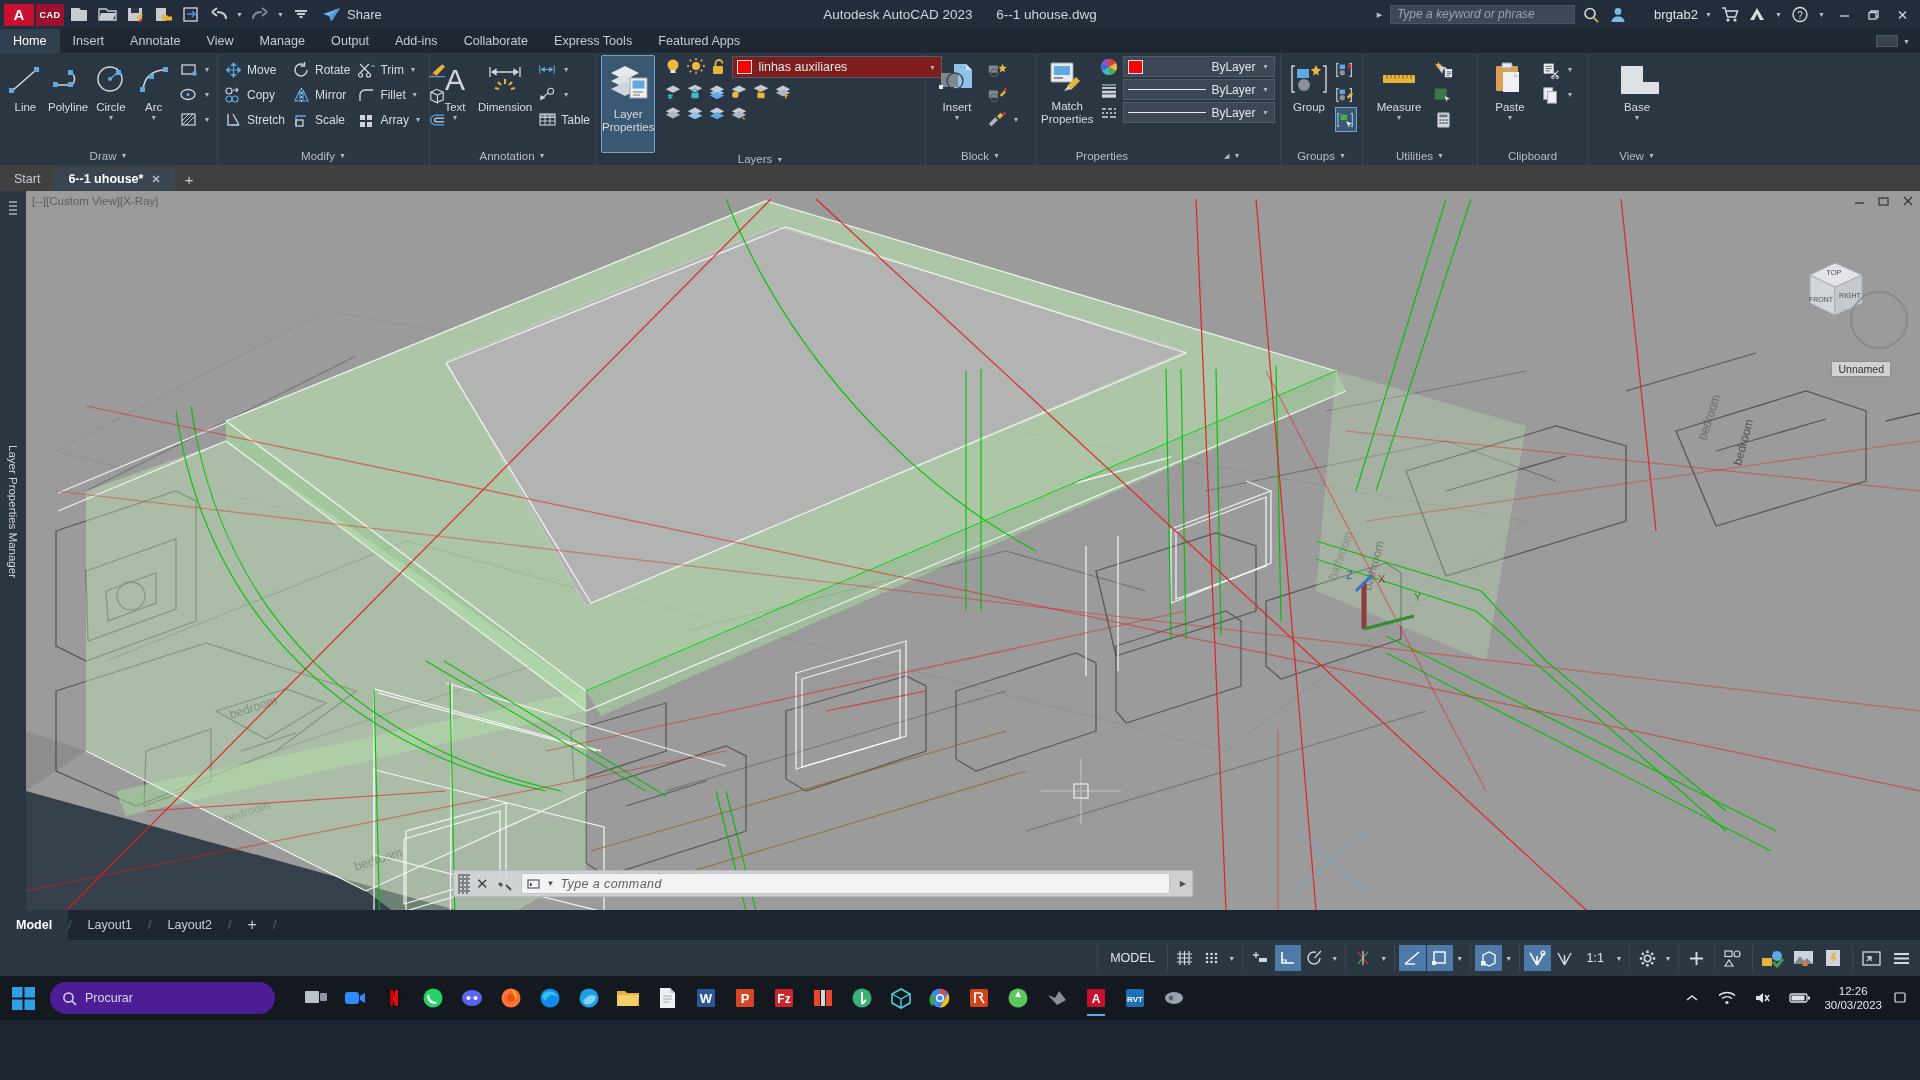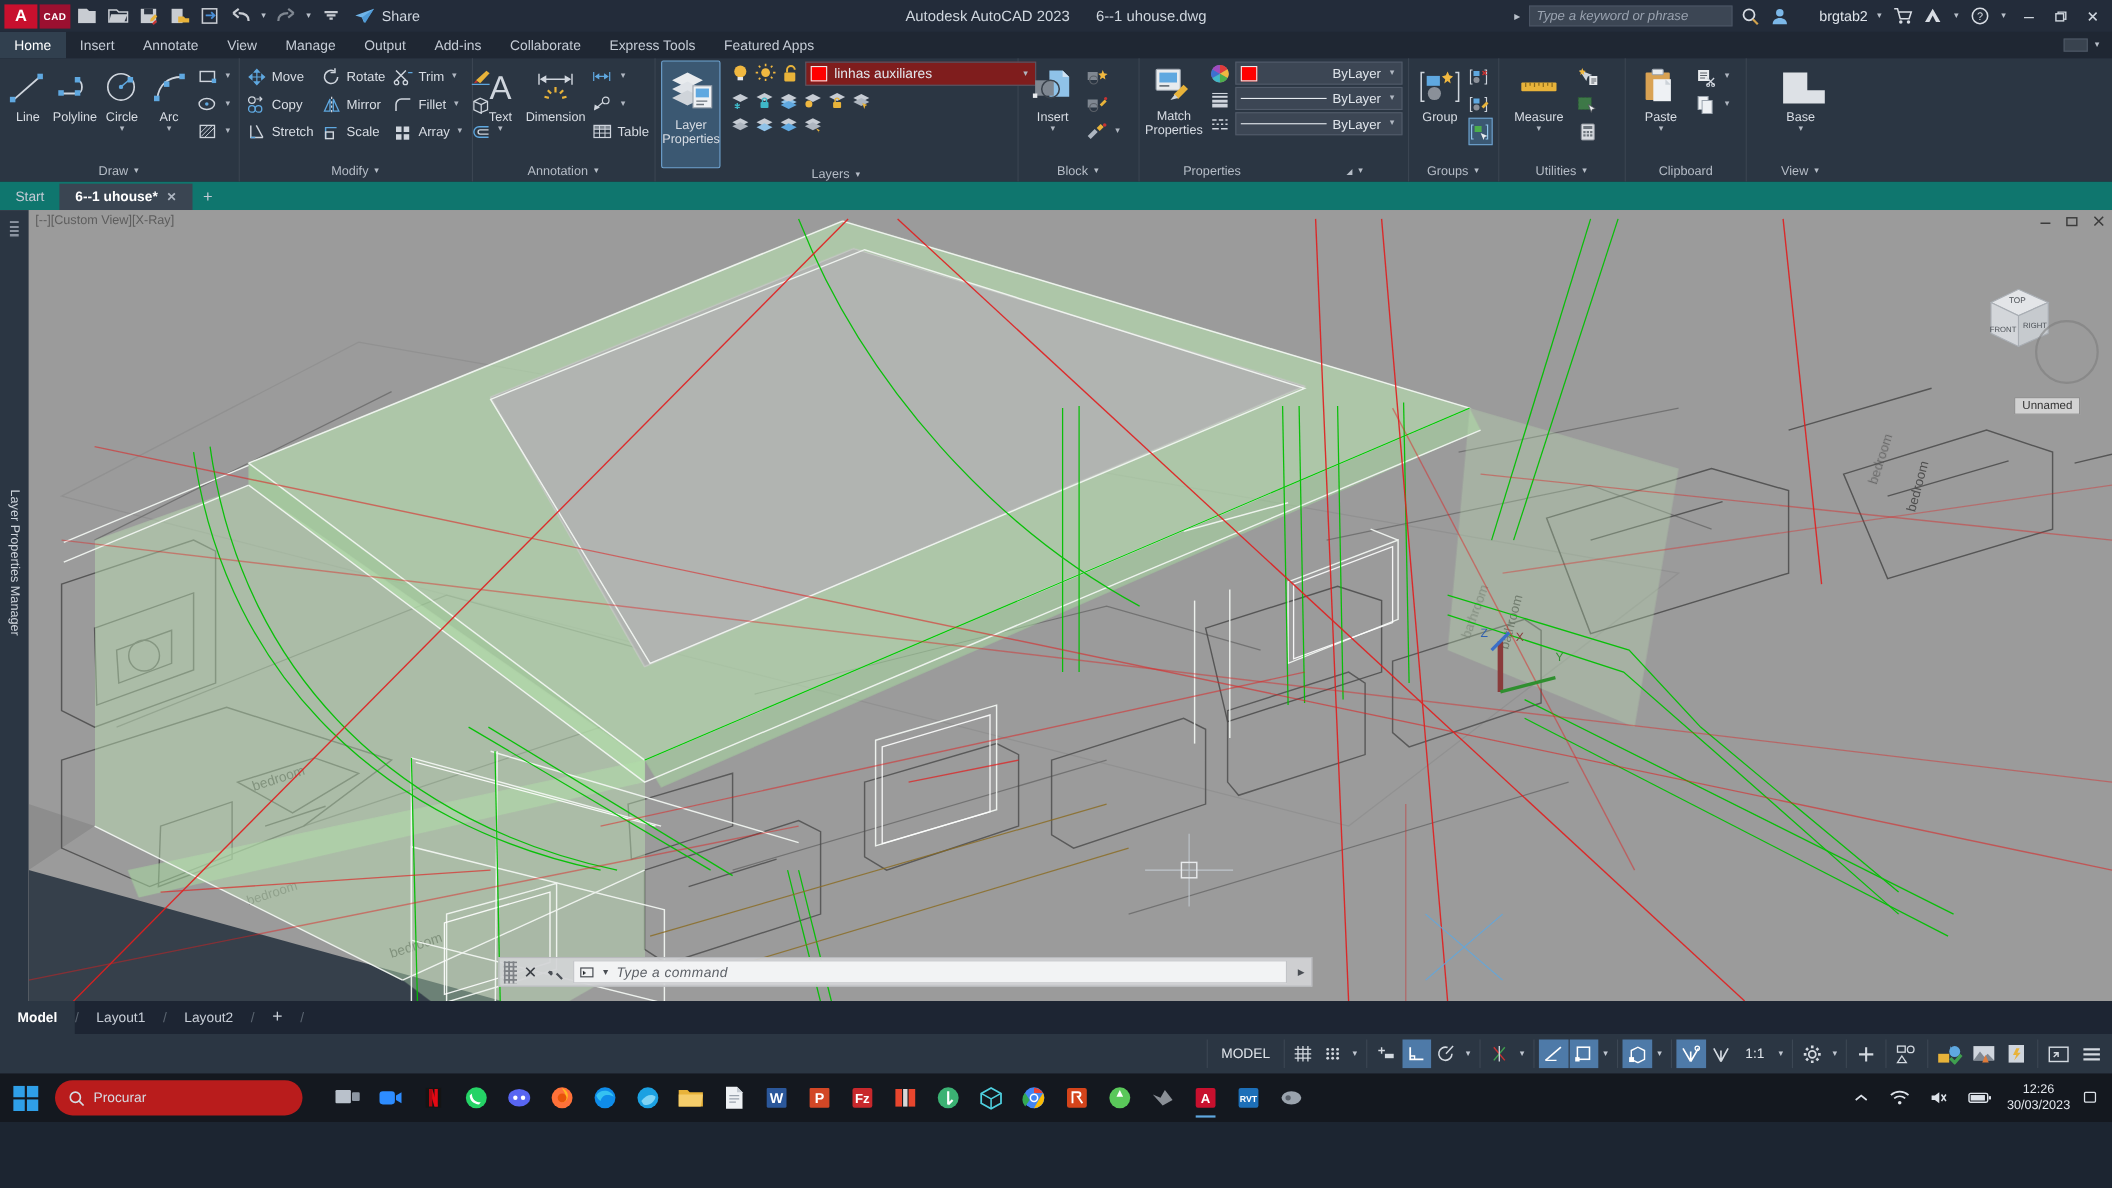--- a/index.html
+++ b/index.html
@@ -64,21 +64,21 @@
   .layer-name { font-size:12.5px; color:#e2e7ed; flex:1; }
   .togglerow { display:flex; align-items:center; gap:3px; height:24px; }
 
   
   .prop-combo { display:flex; align-items:center; height:21px; background:#3c4654;
                 border:1px solid #515b6a; width:152px; padding:0 4px; gap:5px; }
   .prop-combo .pl { font-size:12px; color:#e2e7ed; margin-left:auto; }
   .linepreview { flex:1; height:1px; background:#e6ebf0; }
 
   
-  .doctabs { height:26px; background:#0f766e; display:flex; align-items:flex-end; gap:0; font-size:12.5px; }
+  .doctabs { height:26px; background:#404040; display:flex; align-items:flex-end; gap:0; font-size:12.5px; }
   .dtab { height:24px; padding:0 14px; display:flex; align-items:center; color:#c3cad4; gap:8px;}
   .dtab.active { background:#3a4552; color:#ffffff; font-weight:bold; }
   .dtab .x { font-size:11px; color:#aeb6c1; }
   .dtab-plus { padding:0 10px; font-size:15px; color:#c3cad4; height:24px; display:flex; align-items:center;}
 
   
   .canvasarea { position:relative; height:719px; background:#9b9b9b; overflow:hidden; }
   .leftbar { position:absolute; left:0; top:0; width:26px; height:100%; background:#2b3643;
              display:flex; flex-direction:column; align-items:center; padding-top:6px; z-index:6;}
   .lpm-text { writing-mode:vertical-rl; font-size:11.5px; color:#cfd5dd; margin-top:230px; }
@@ -121,21 +121,21 @@
   .sb-group { display:flex; align-items:center; height:26px; padding:0 4px;
               border-left:1px solid #3c4754; gap:1px;}
   .sb-btn { min-width:26px; height:26px; display:flex; align-items:center; justify-content:center;
             padding:0 3px;}
   .sb-btn.on { background:#4e7aa8; }
   .sb-txt { font-size:12.5px; color:#e0e5eb; padding:0 8px; }
   .sb-caret { font-size:7px; color:#c0c7d1; width:12px; text-align:center; }
 
   
   .taskbar { height:44px; background:#14181f; display:flex; align-items:center; gap:2px; padding:0 4px;}
-  .tb-search { width:225px; height:32px; background:#b91c1c; border-radius:16px; display:flex;
+  .tb-search { width:225px; height:32px; background:#4c1d95; border-radius:16px; display:flex;
                align-items:center; gap:8px; padding:0 12px; margin-left:6px; }
   .tb-search span { font-size:12.5px; color:#d6dbe2; }
   .tb-apps { display:flex; align-items:center; gap:1px; margin-left:20px; }
   .tb-app { width:38px; height:40px; display:flex; align-items:center; justify-content:center; position:relative;}
   .tb-right { margin-left:auto; display:flex; align-items:center; gap:10px; padding-right:8px; }
   .clock { font-size:11.5px; color:#e4e8ee; text-align:center; line-height:14px; }
   svg { shape-rendering:geometricPrecision; }
 </style>
 </head>
 <body>

